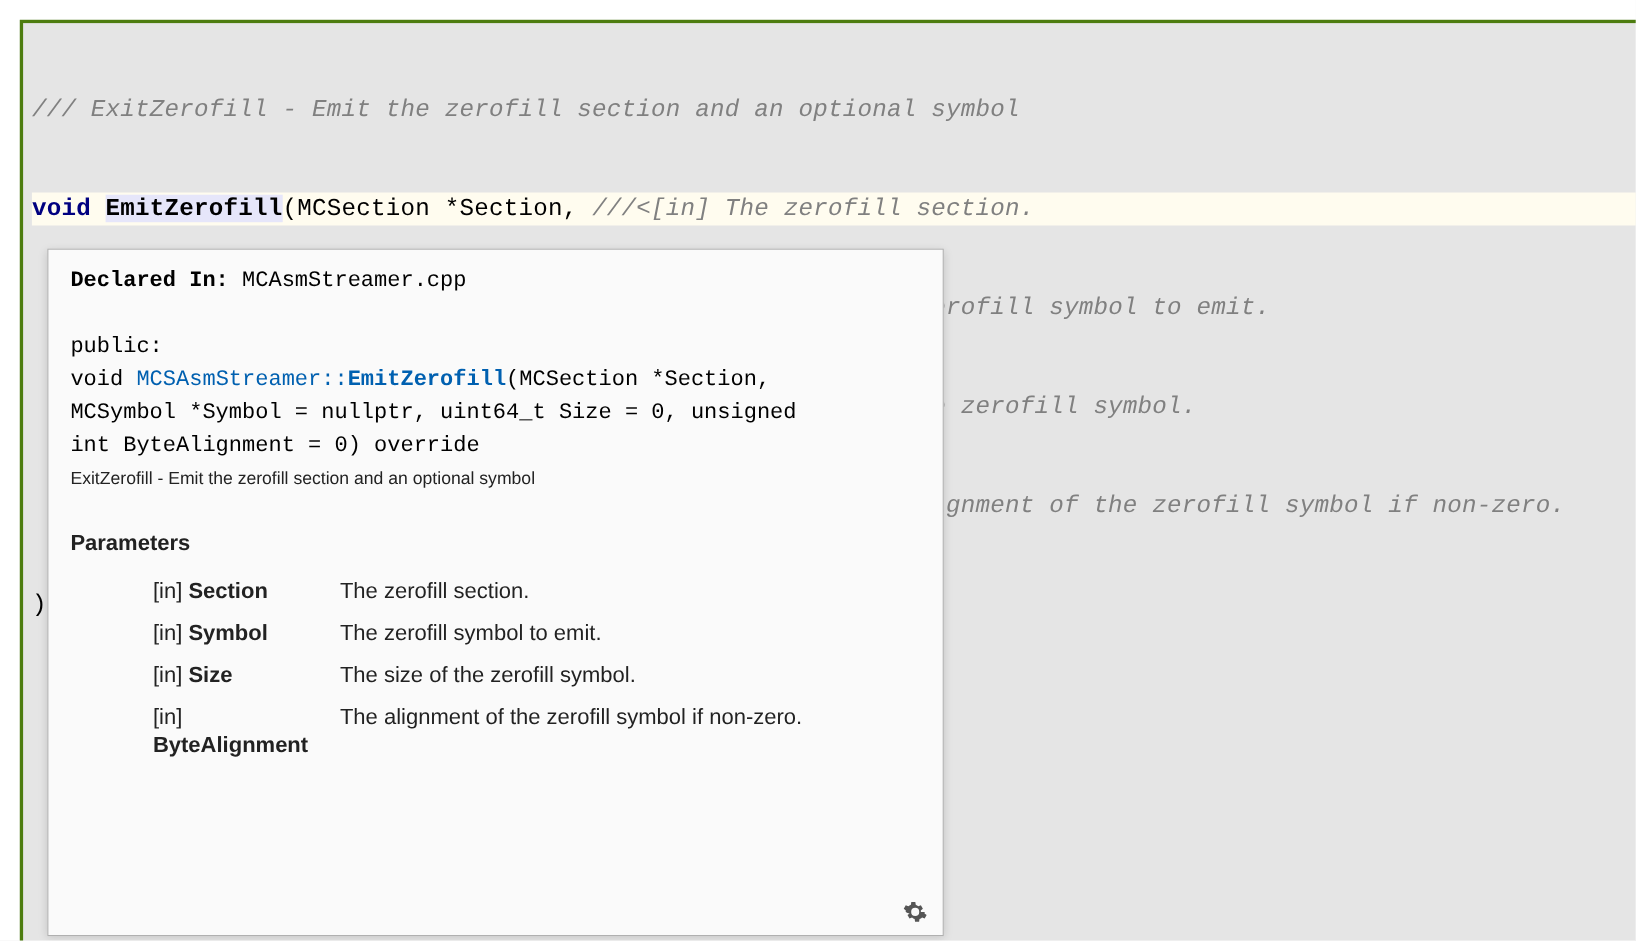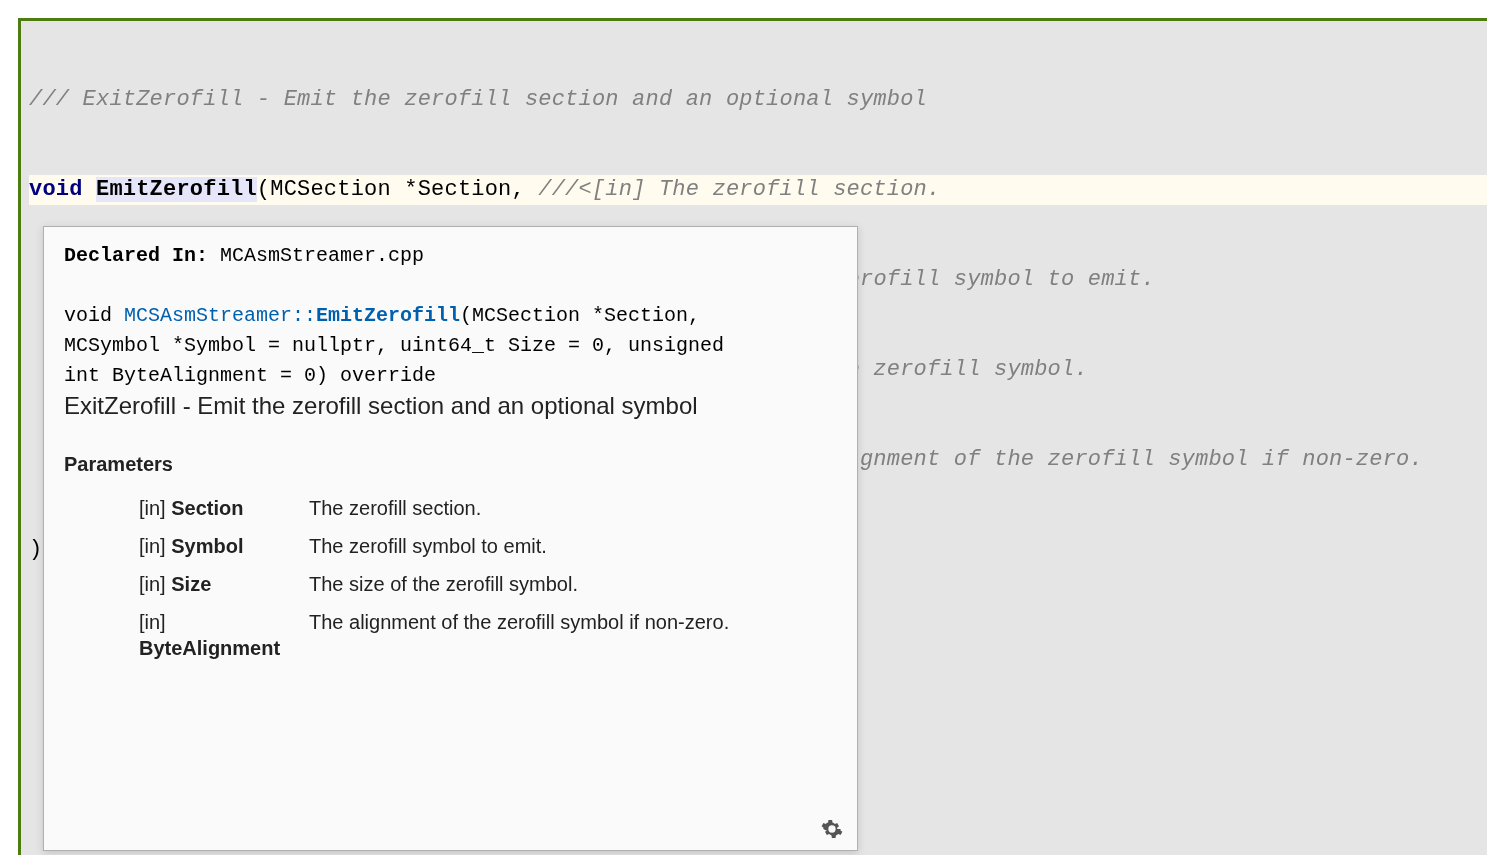--- a/index.html
+++ b/index.html
@@ -59,21 +59,21 @@
     font-size: 20px;
     line-height: 30px;
     color: #000;
     white-space: pre-wrap;
   }
   .popup .declared-in-label { font-weight: bold; }
   .popup .class-fn { color: #0060b0; }
   .popup .class-fn .bold { font-weight: bold; color: #0060b0; }
   .popup .desc {
     font-family: -apple-system, "Helvetica Neue", Arial, sans-serif;
-    font-size: 24px;
+    font-size: 16px;
     color: #222;
   }
   .popup .params-title {
     font-weight: bold;
     font-size: 20px;
     margin-top: 28px;
     margin-bottom: 10px;
     font-family: -apple-system, "Helvetica Neue", Arial, sans-serif;
   }
   .params-table {
@@ -115,20 +115,21 @@
     <span class="hl-line"><span class="tok-keyword">void</span><span class="tok-plain"> </span><span class="tok-fn-hl">EmitZerofill</span><span class="tok-plain">(MCSection *Section, </span><span class="tok-comment">///&lt;[in] The zerofill section.</span></span>
     <span class="line"><span>                  </span><span class="tok-plain">MCSymbol *Symbol = </span><span class="tok-lit">nullptr</span><span class="tok-plain">, </span><span class="tok-comment">///&lt; [in] The zerofill symbol to emit.</span></span>
     <span class="line"><span>                  </span><span class="tok-plain">uint64_t Size = </span><span class="tok-num">0</span><span class="tok-plain">, </span><span class="tok-comment">///&lt; [in] The size of the zerofill symbol.</span></span>
     <span class="line"><span>                  </span><span class="tok-keyword">unsigned</span><span class="tok-plain"> ByteAlignment = </span><span class="tok-num">0</span><span class="tok-plain"> </span><span class="tok-comment">///&lt; [in] The alignment of the zerofill symbol if non-zero.</span></span>
     <span class="line"><span class="tok-plain">) override;</span></span>
   </div>
 
   <div class="popup">
     <div class="sig"><span class="declared-in-label">Declared In:</span><span> MCAsmStreamer.cpp</span></div>
     <div class="sig">&nbsp;</div>
+    <div class="sig">public:</div>
     <div class="sig"><span>void </span><span class="class-fn"><span>MCSAsmStreamer::</span><span class="bold">EmitZerofill</span></span><span>(MCSection *Section,</span></div>
     <div class="sig">MCSymbol *Symbol = nullptr, uint64_t Size = 0, unsigned</div>
     <div class="sig">int ByteAlignment = 0) override</div>
     <div class="desc">ExitZerofill - Emit the zerofill section and an optional symbol</div>
 
     <div class="params-title">Parameters</div>
     <div class="params-table">
       <div class="row">
         <div class="col1"><span>[in]</span> <span class="pname">Section</span></div>
         <div class="col2">The zerofill section.</div>

